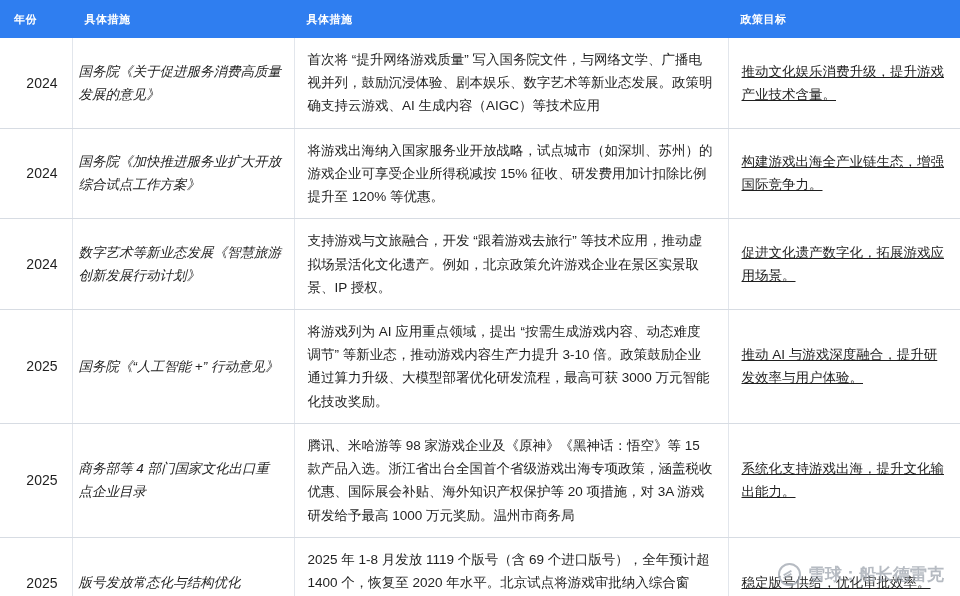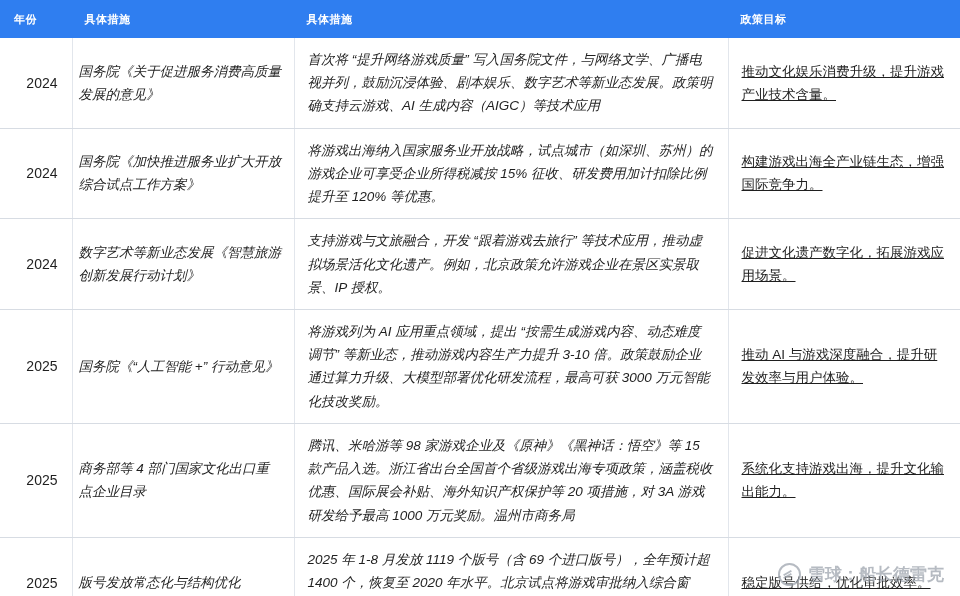--- a/index.html
+++ b/index.html
@@ -53,21 +53,21 @@
   tbody tr:first-child td { border-top: none; }
 
   td.year-cell {
     text-align: right;
     padding-right: 14px;
     font-size: 14px;
     color: #1f1f1f;
     white-space: nowrap;
   }
   td.name-cell { padding-left: 6px; font-style: italic; }
-  td.meas-cell { padding-left: 13px; padding-right: 14px; font-style: italic; }
+  td.meas-cell { padding-left: 13px; padding-right: 14px; }
   td.goal-cell { padding-left: 13px; padding-right: 14px; text-decoration: underline; }
 
   .watermark {
     position: absolute;
     right: 16px;
     bottom: 10px;
     display: flex;
     align-items: center;
     gap: 7px;
     font-size: 17px;

